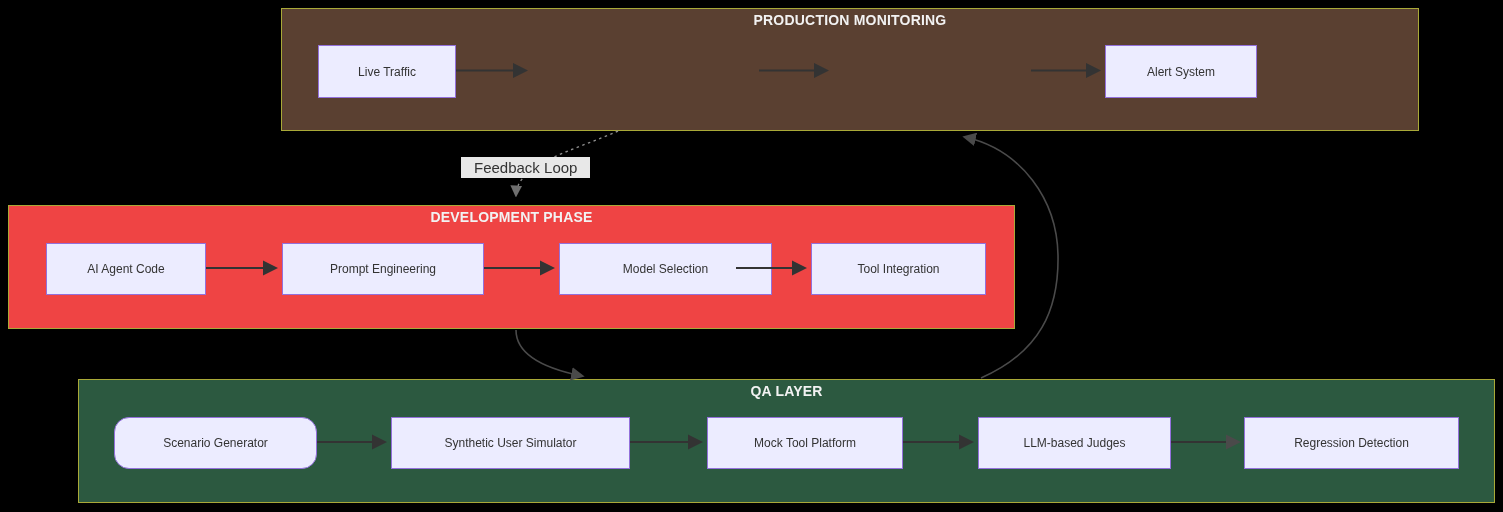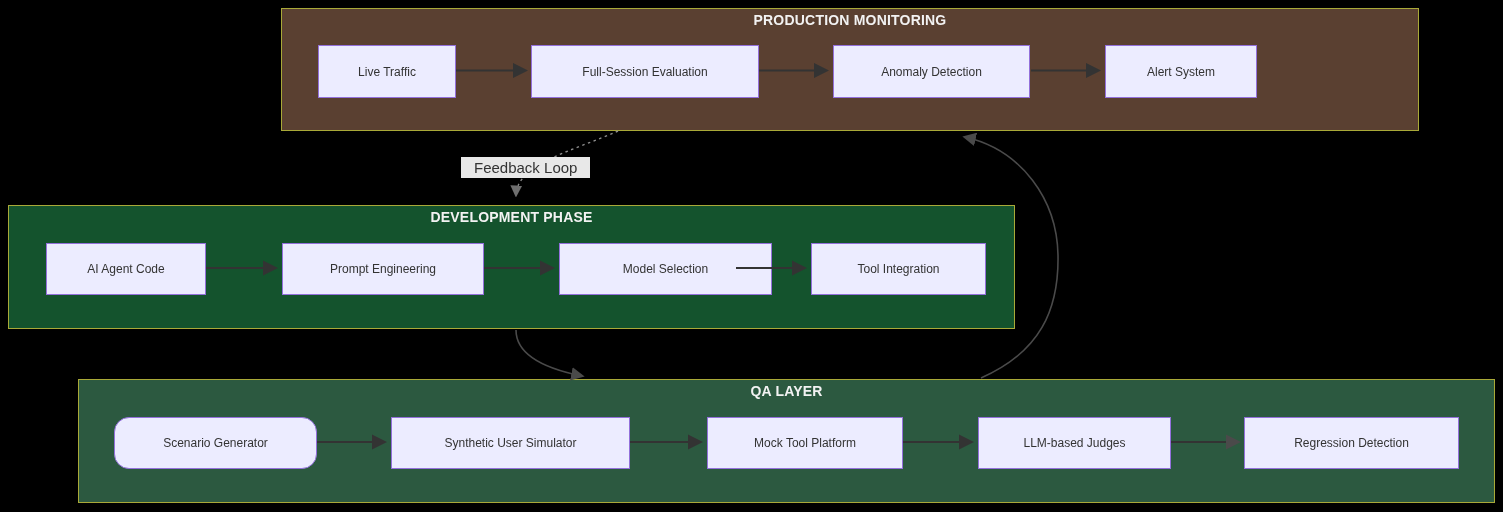--- a/index.html
+++ b/index.html
@@ -24,21 +24,21 @@
     pointer-events: none;
     z-index: 3;
   }
   .cluster {
     position: absolute;
     border: 1.5px solid #A9A938;
     box-sizing: border-box;
     z-index: 1;
   }
   .cluster-prod { left: 281px; top: 8px;   width: 1138px; height: 123px; background: #5A4031; }
-  .cluster-dev  { left: 8px;   top: 205px; width: 1007px; height: 124px; background: #14532d; }
+  .cluster-dev  { left: 8px;   top: 205px; width: 1007px; height: 124px; background: #ef4444; }
   .cluster-qa   { left: 78px;  top: 379px; width: 1417px; height: 124px; background: #2C5940; }
   .cluster-label {
     position: absolute;
     top: 3px;
     left: 0;
     right: 0;
     text-align: center;
     color: #F2F2F2;
     font-size: 14px;
     font-weight: 600;
@@ -108,26 +108,20 @@
     <path class="e-out" d="M516,330 C516,354 542,368 582,376" marker-end="url(#arr-gray)"></path>
     <path class="e-out" d="M981,378 C1040,352 1059,310 1058,255 C1057,200 1022,150 965,137" marker-end="url(#arr-gray)"></path>
     <path class="e-dash" d="M618,131 C576,150 517,163 516,195" marker-end="url(#arr-light)"></path>
   </svg>
 
   <div class="cluster cluster-prod">
     <div class="cluster-label">PRODUCTION MONITORING</div>
     <div class="node" style="left:36px; top:36px; width:138px; height:53px;">
       <span>Live Traffic</span>
     </div>
-    <div class="node" style="left:249px; top:36px; width:228px; height:53px;">
-      <span>Full-Session Evaluation</span>
-    </div>
-    <div class="node" style="left:551px; top:36px; width:197px; height:53px;">
-      <span>Anomaly Detection</span>
-    </div>
     <div class="node" style="left:823px; top:36px; width:152px; height:53px;">
       <span>Alert System</span>
     </div>
   </div>
 
   <div class="edge-label">Feedback Loop</div>
 
   <div class="cluster cluster-dev">
     <div class="cluster-label">DEVELOPMENT PHASE</div>
     <div class="node" style="left:37px; top:37px; width:160px; height:52px;">

